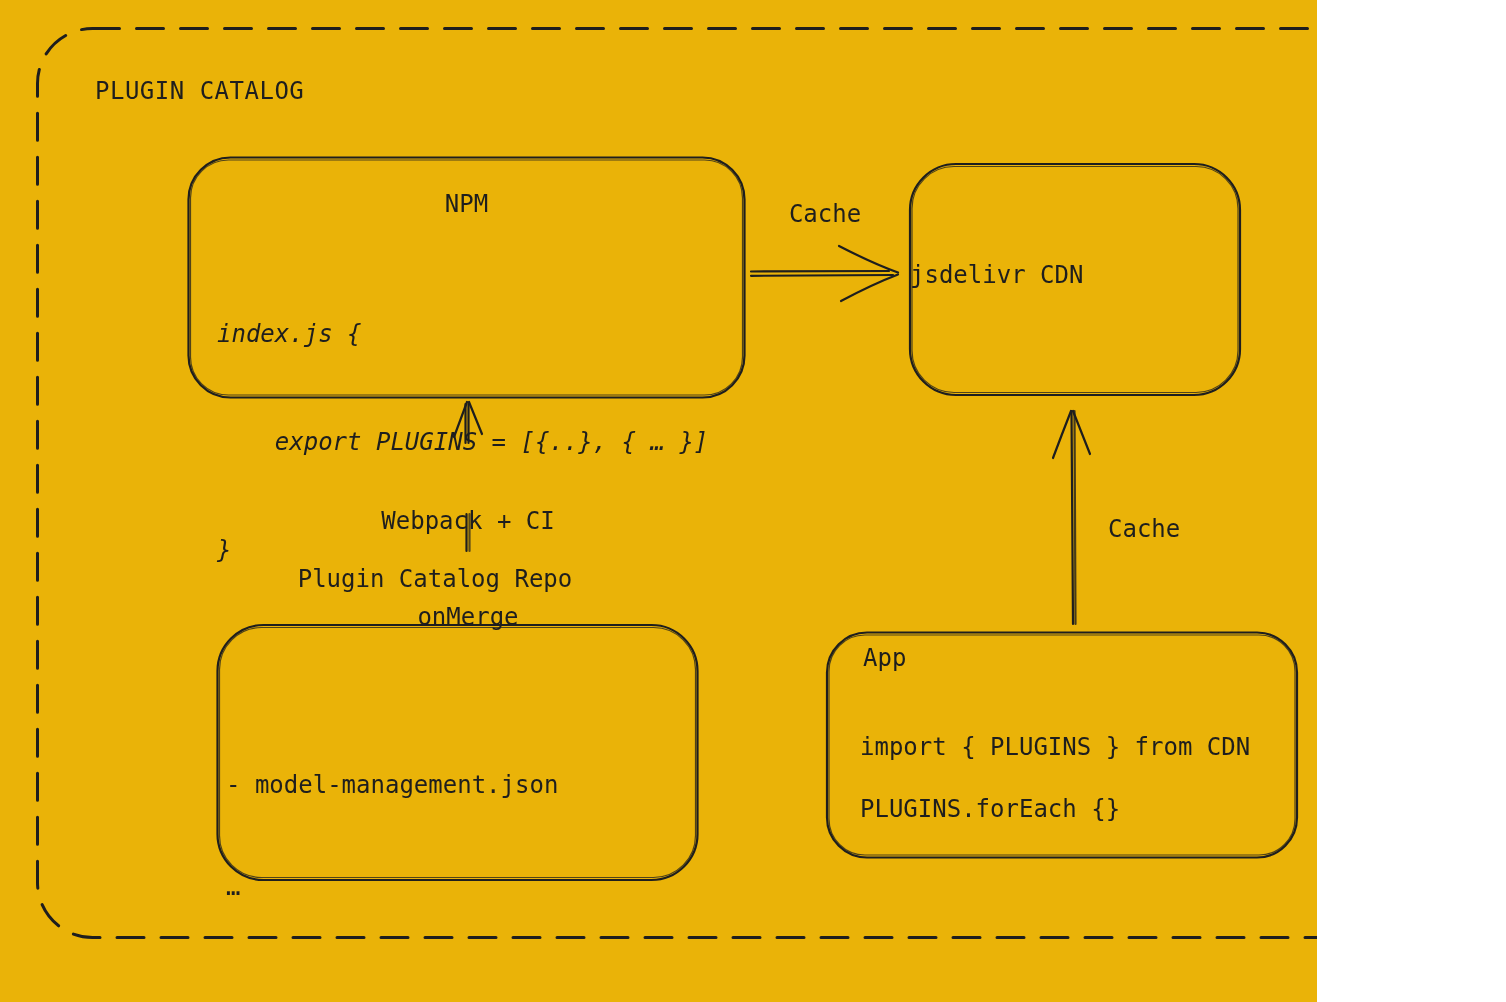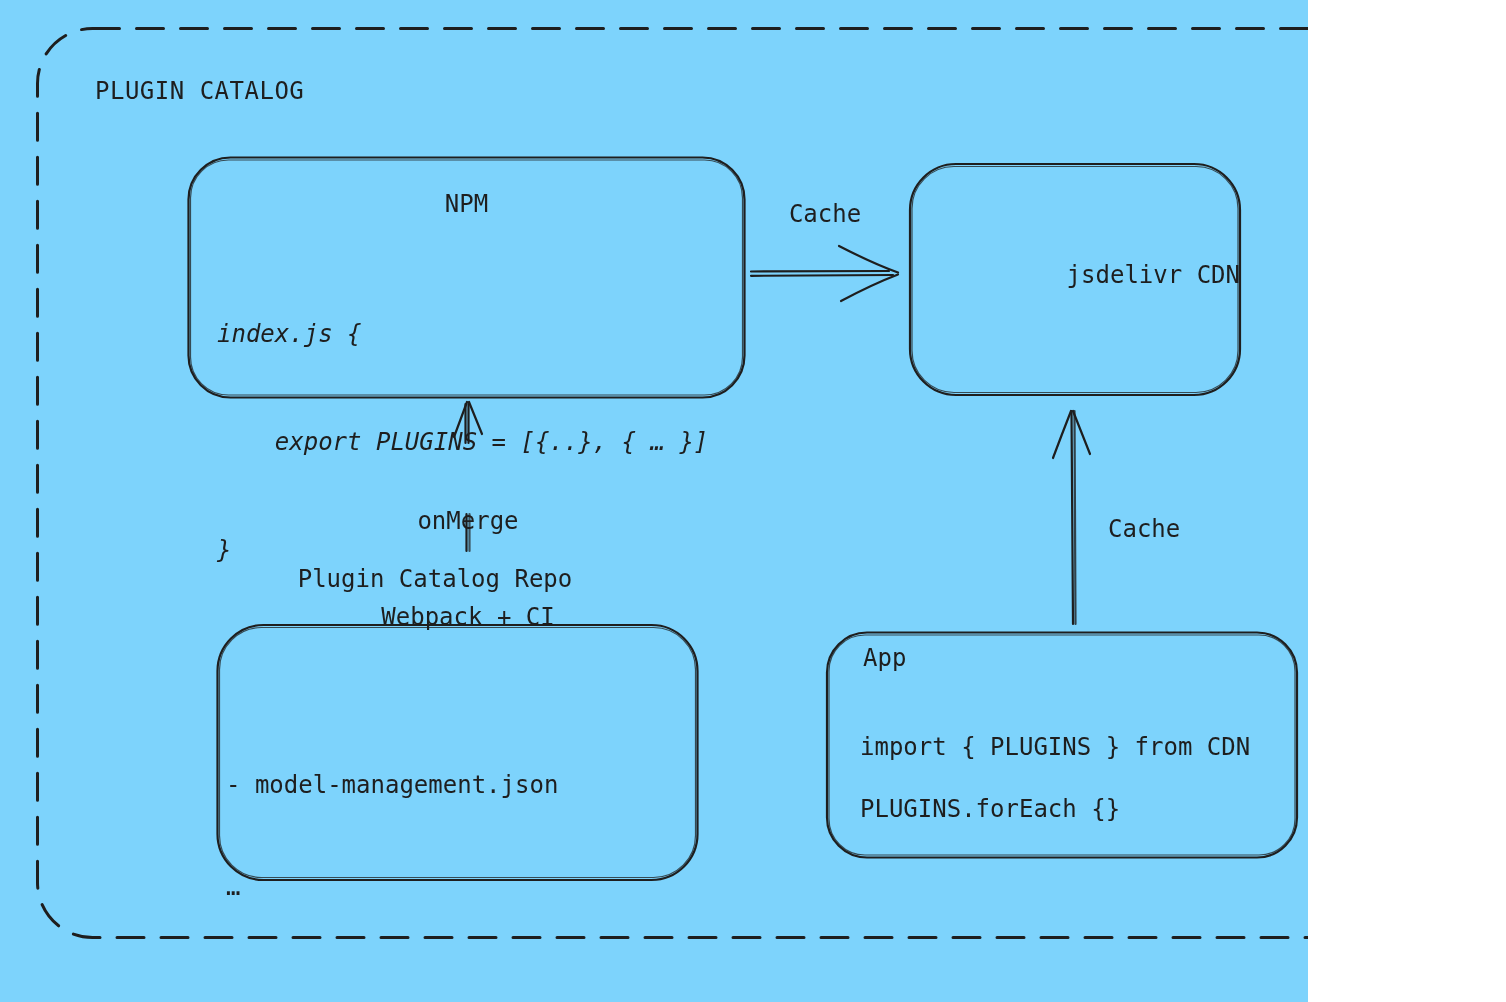--- a/index.html
+++ b/index.html
@@ -4,44 +4,45 @@
 <style>
   html, body {
     margin: 0;
     padding: 0;
     background: #ffffff;
   }
   .canvas {
     position: relative;
     width: 1308px;
     height: 1002px;
-    background: #7dd3fc;
+    background: #eab308;
     overflow: hidden;
     font-family: "DejaVu Sans Mono", "Liberation Mono", monospace;
     color: #1e1e1e;
+    padding-left: 9px;
   }
   svg.shapes {
     position: absolute;
     left: 0;
     top: 0;
     width: 1506px;
     height: 1002px;
   }
   .label, .code {
     position: absolute;
     font-size: 24px;
     line-height: 1.2;
     white-space: pre;
     color: #1e1e1e;
   }
   .t-title        { left: 95px;  top: 77px;  letter-spacing: 0.5px; }
   .t-npm-title    { left: 188px; top: 190px; width: 557px; text-align: center; }
   .npm-code       { left: 217px; top: 244px; line-height: 36px; font-style: italic; }
   .t-cache        { left: 752px; top: 200px; width: 146px; text-align: center; }
-  .t-cdn          { left: 910px; top: 261px; width: 330px; text-align: right; }
+  .t-cdn          { left: 910px; top: 261px; width: 330px; text-align: left; }
   .build-label    { left: 318px; top: 441px; width: 300px; text-align: center; line-height: 32px; }
   .t-repo-label   { left: 285px; top: 565px; width: 300px; text-align: center; }
   .repo-list      { left: 226px; top: 700px; line-height: 34px; }
   .t-app-title    { left: 863px; top: 644px; }
   .t-app-code1    { left: 860px; top: 733px; }
   .t-app-code2    { left: 860px; top: 795px; }
   .t-import       { left: 1108px; top: 515px; }
 </style>
 </head>
 <body>
@@ -108,22 +109,22 @@
     <div>index.js {</div>
     <div>    export PLUGINS = [{..}, { … }]</div>
     <div>}</div>
   </div>
 
   <div class="label t-cache">Cache</div>
 
   <div class="label t-cdn">jsdelivr CDN</div>
 
   <div class="label build-label">
+    <div>Webpack + CI</div>
     <div>onMerge</div>
-    <div>Webpack + CI</div>
   </div>
 
   <div class="label t-repo-label">Plugin Catalog Repo</div>
   <div class="code repo-list">
     <div>- model-management.json</div>
     <div>…</div>
   </div>
 
   <div class="label t-app-title">App</div>
   <div class="label t-app-code1">import { PLUGINS } from CDN</div>

